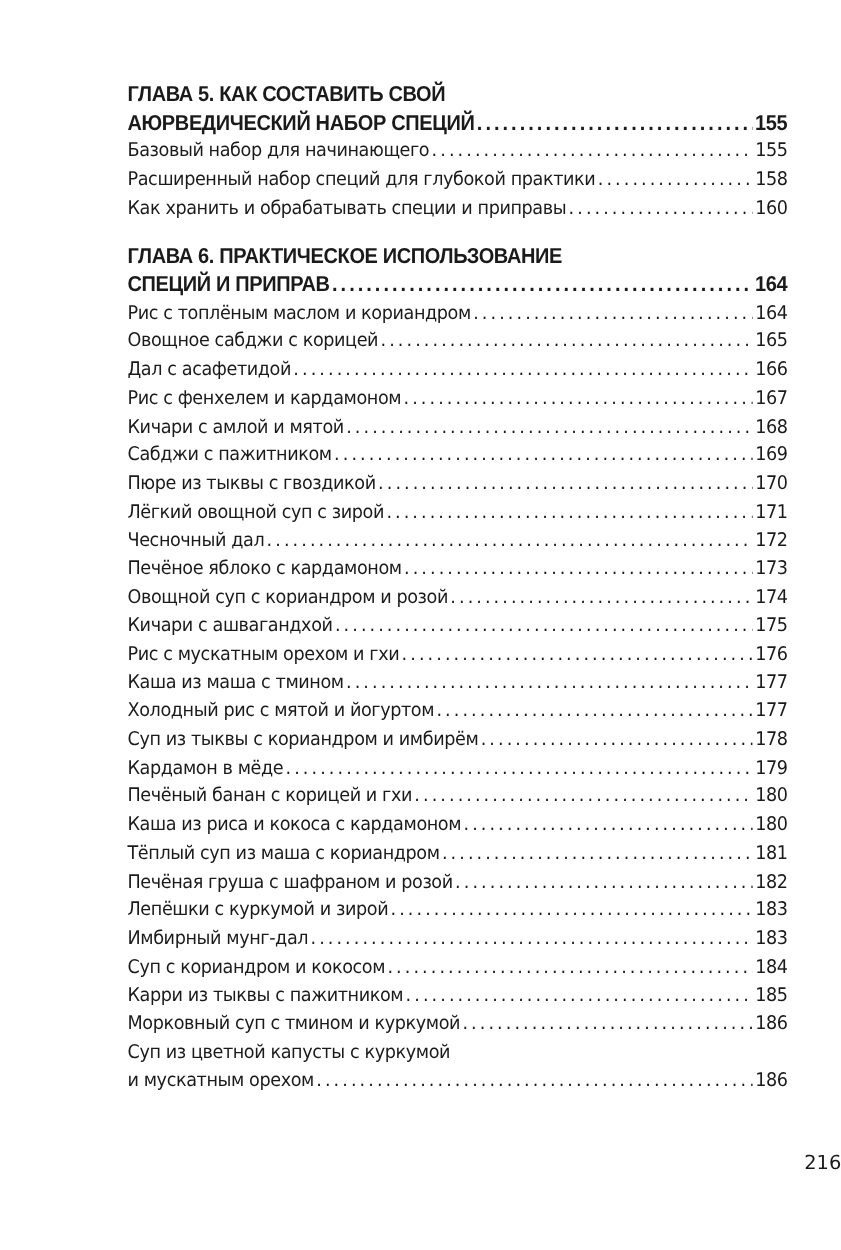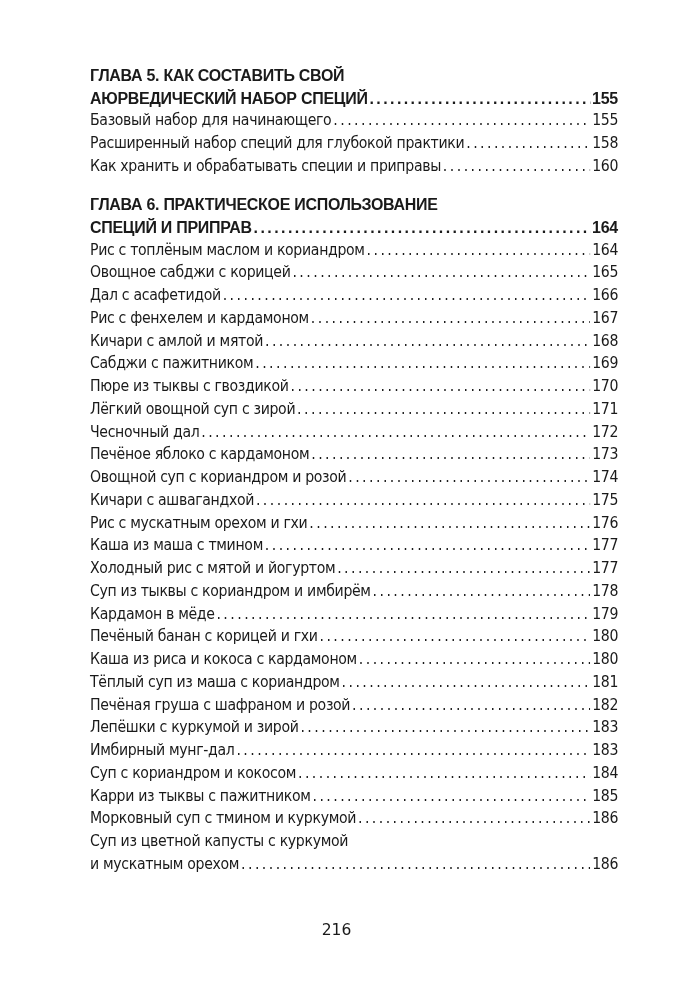--- a/index.html
+++ b/index.html
@@ -10,21 +10,21 @@
     body {
       width: 673px;
       height: 1000px;
       position: relative;
       overflow: hidden;
       font-family: "DejaVu Sans", "Liberation Sans", sans-serif;
       color: #1a1a1a;
     }
     .page {
       position: absolute;
-      left: 90px;
+      left: 102px;
       top: 64px;
       width: 528px;
     }
     .chapter {
       margin-bottom: 16px;
     }
     .chapter-title {
       font-family: "Liberation Sans", sans-serif;
       font-weight: bold;
       font-size: 17.2px;
@@ -69,21 +69,21 @@
       white-space: nowrap;
     }
     .entry-first-line {
       white-space: nowrap;
     }
     .footer-page {
       position: absolute;
       left: 0;
       width: 673px;
       top: 921px;
-      text-align: center;
+      text-align: right;
       font-family: "DejaVu Sans", sans-serif;
       font-size: 15.5px;
       color: #1a1a1a;
     }
   </style>
 </head>
 <body>
 
 <div class="page">
 

